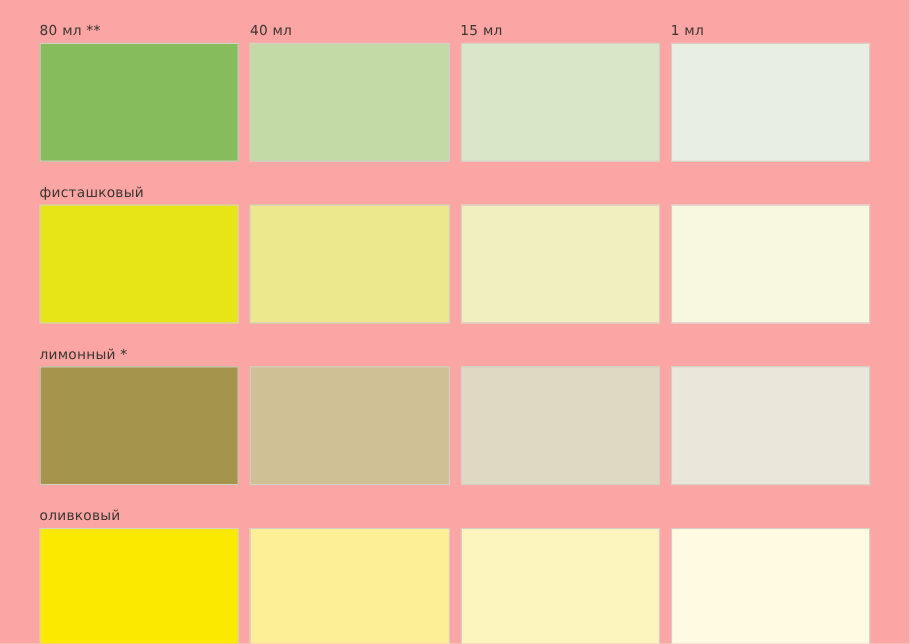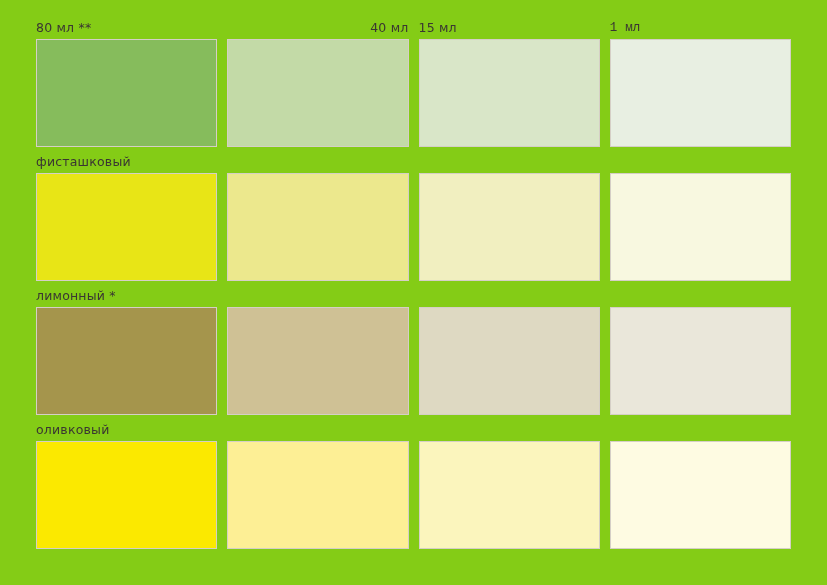--- a/index.html
+++ b/index.html
@@ -63,34 +63,35 @@
     color: #3a3632;
     letter-spacing: 0.2px;
     height: 22px;
     line-height: 22px;
     padding-top: 4px;
     white-space: nowrap;
   }
   .row-block {
     display: flex;
     flex-direction: column;
+    gap: 13px;
   }
 </style>
 </head>
 <body style="background: rgb(250, 238, 230);">
 
-<div id="palette-sheet" style="background: #84cc16;">
+<div id="palette-sheet" style="background: #fca5a5;">
 
   <div class="grid">
 
     <div class="header-row">
       <div class="header-cell" style="color: rgb(58, 54, 50);">80 мл **</div>
-      <div class="header-cell" style="color: rgb(58, 54, 50); text-align: right;">40 мл</div>
+      <div class="header-cell" style="color: rgb(58, 54, 50);">40 мл</div>
       <div class="header-cell" style="color: rgb(58, 54, 50);">15 мл</div>
-      <div class="header-cell" style="color: rgb(58, 54, 50); font-family: Liberation Mono, monospace;">1 мл</div>
+      <div class="header-cell" style="color: rgb(58, 54, 50);">1 мл</div>
     </div>
 
     <div class="row-block">
       <div class="color-row">
         <div class="swatch" style="background-color: rgb(134, 188, 92); border-color: rgb(213, 207, 198);"></div>
         <div class="swatch" style="background-color: rgb(195, 218, 167); border-color: rgb(213, 207, 198);"></div>
         <div class="swatch" style="background-color: rgb(217, 230, 200); border-color: rgb(213, 207, 198);"></div>
         <div class="swatch" style="background-color: rgb(232, 239, 226); border-color: rgb(213, 207, 198);"></div>
       </div>
       <div class="row-label" style="color: rgb(58, 54, 50);">фисташковый</div>

